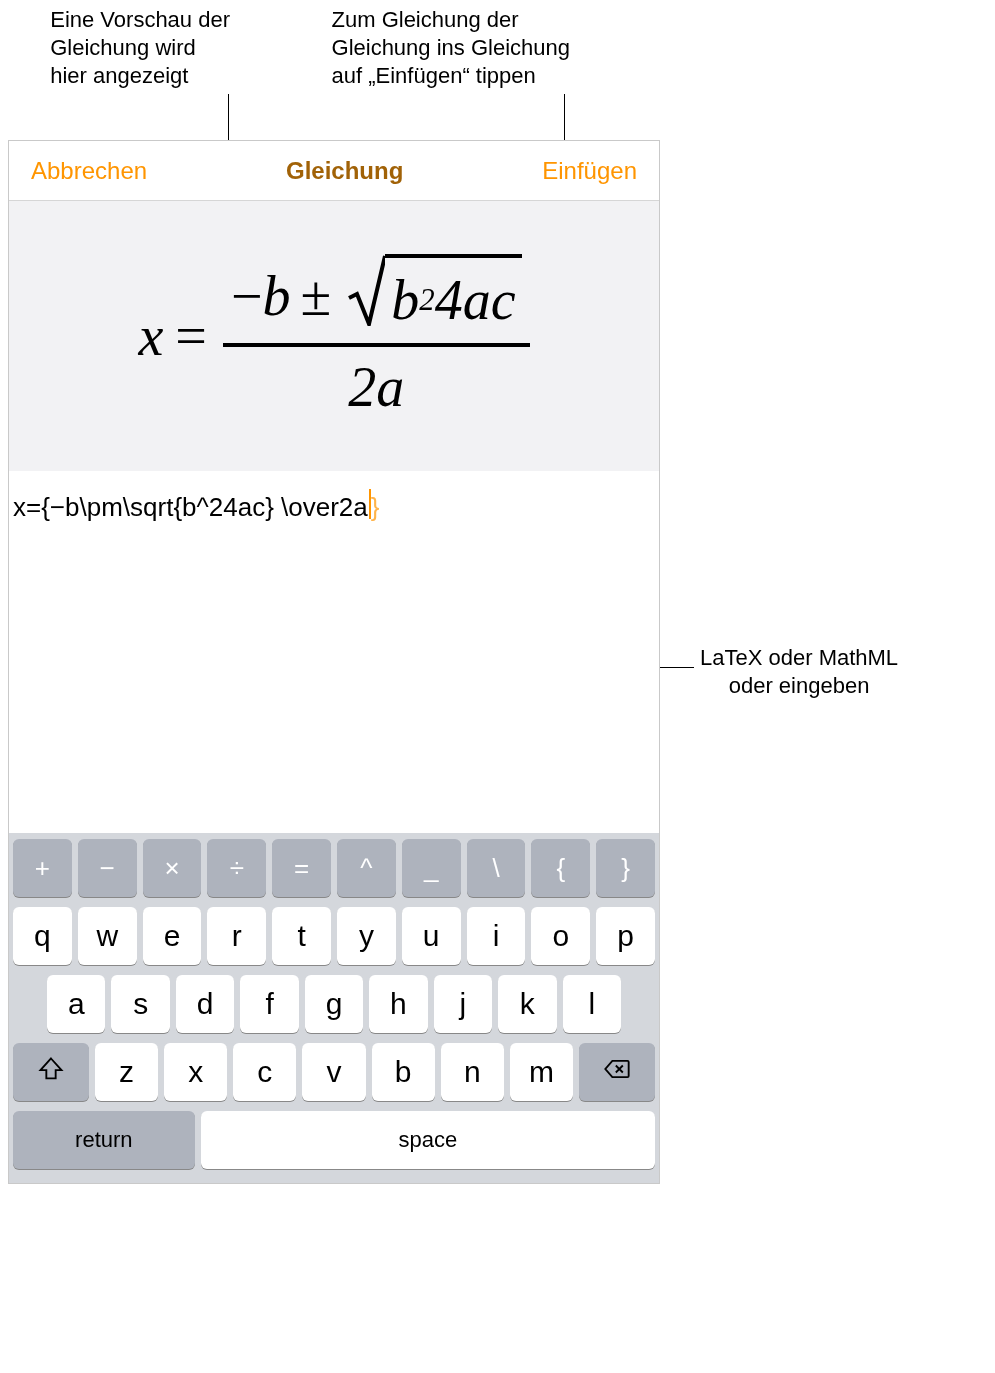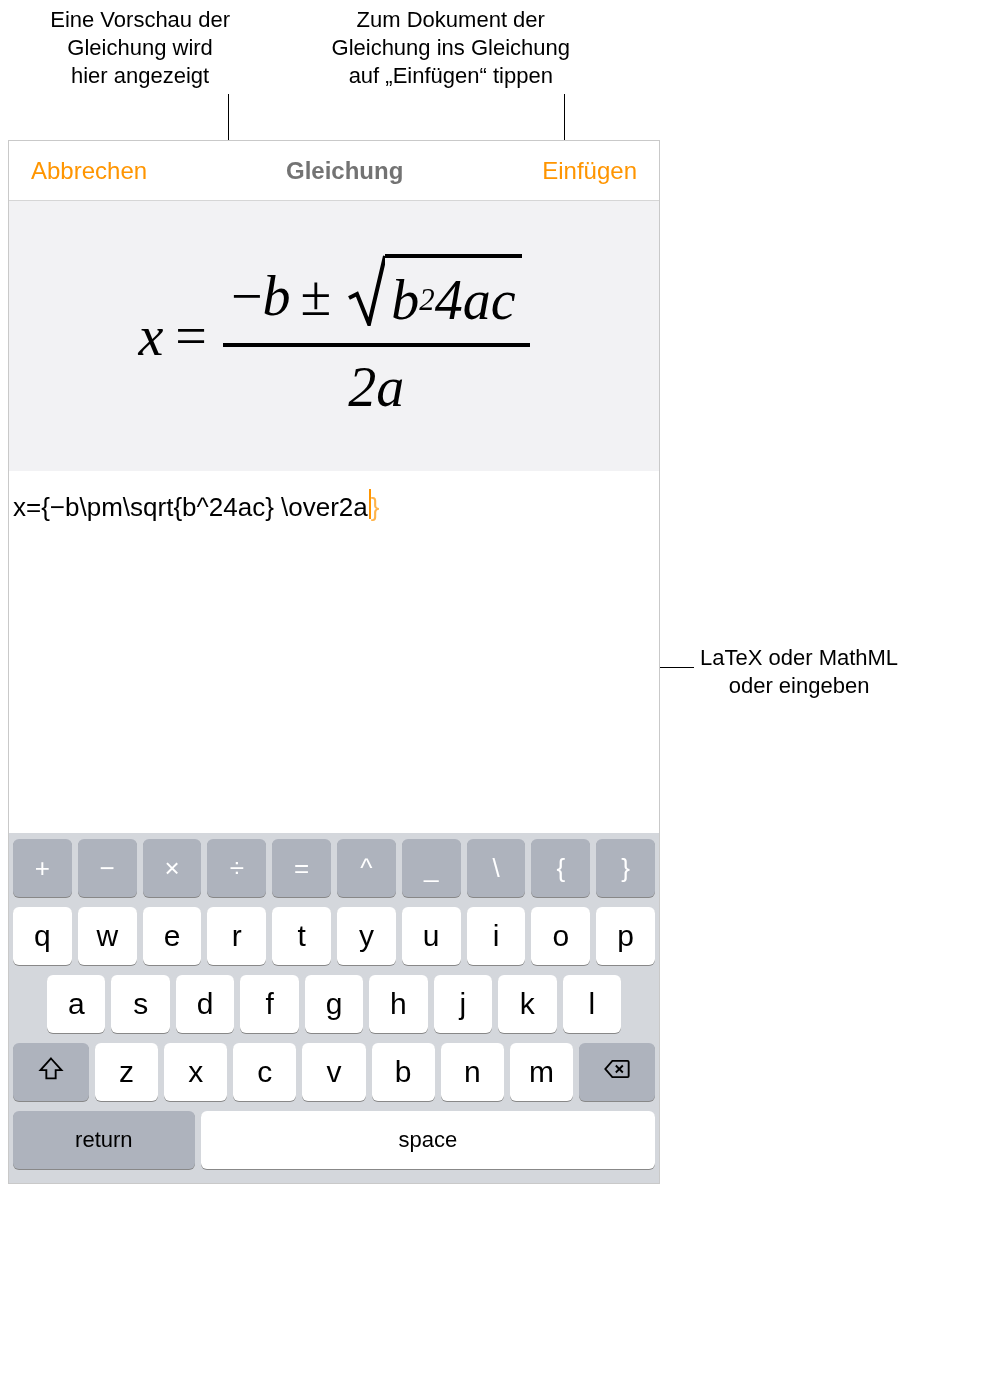--- a/index.html
+++ b/index.html
@@ -15,21 +15,21 @@
   .callouts-top {
     position: relative;
     height: 140px;
     width: 660px;
   }
   .callout {
     position: absolute;
     font-size: 22px;
     line-height: 28px;
     color: #000;
-    text-align: center;
+    text-align: left;
   }
   .callout-line {
     position: absolute;
     background: #000;
   }
   .callout-right-side {
     position: absolute;
     font-size: 22px;
     line-height: 28px;
     color: #000;
@@ -56,21 +56,21 @@
     border-bottom: 1px solid #d6d6d6;
   }
   .nav-btn {
     font-size: 24px;
     color: #ff9500;
     cursor: pointer;
   }
   .nav-title {
     font-size: 24px;
     font-weight: 700;
-    color: #737373;
+    color: #a16207;
   }
 
   .preview {
     background: #f2f2f4;
     height: 270px;
     display: flex;
     align-items: center;
     justify-content: center;
     padding: 10px 18px;
   }
@@ -199,21 +199,21 @@
 </head>
 <body>
 
 <div class="callouts-top">
   <div class="callout" style="top:6px; right:430px;">
     <span>Eine Vorschau der</span><br>
     <span>Gleichung wird</span><br>
     <span>hier angezeigt</span>
   </div>
   <div class="callout" style="top:6px; right:90px;">
-    <span>Zum Dokument der</span><br>
+    <span>Zum Gleichung der</span><br>
     <span>Gleichung ins Gleichung</span><br>
     <span>auf „Einfügen“ tippen</span>
   </div>
 
   <div class="callout-line" style="left:228px; top:94px; width:1px; height:120px;"></div>
   <div class="callout-line" style="left:564px; top:94px; width:1px; height:62px;"></div>
 </div>
 
 <div class="callout-right-side" style="top:644px; left:700px;">
   <span>LaTeX oder MathML</span><br>

